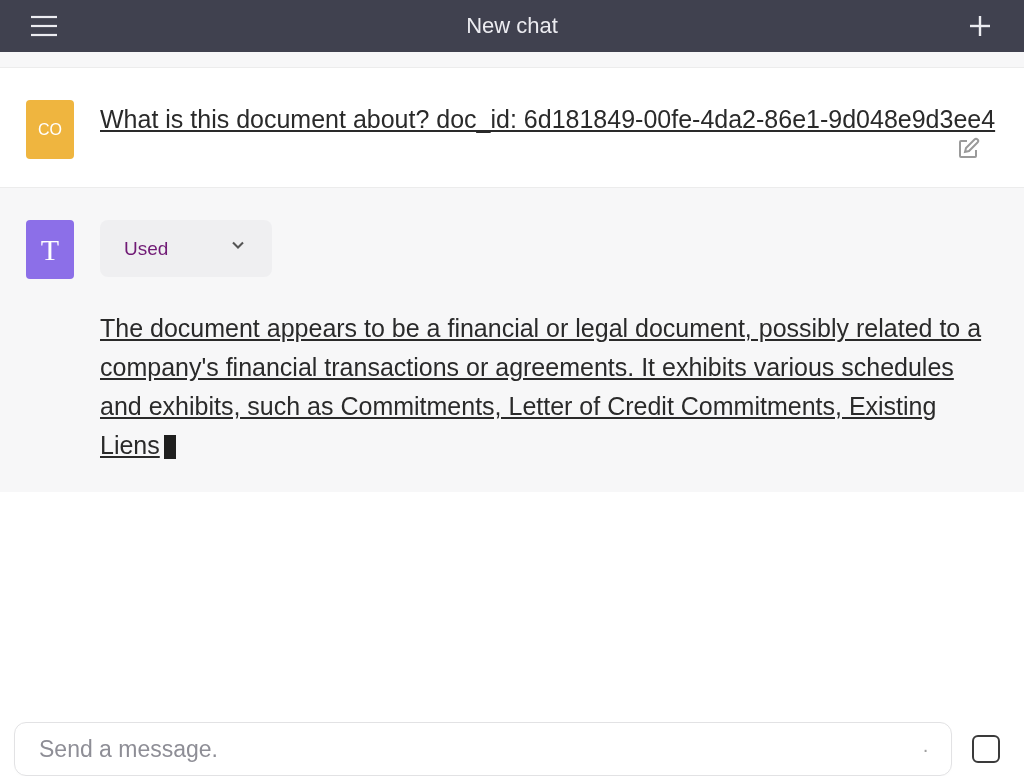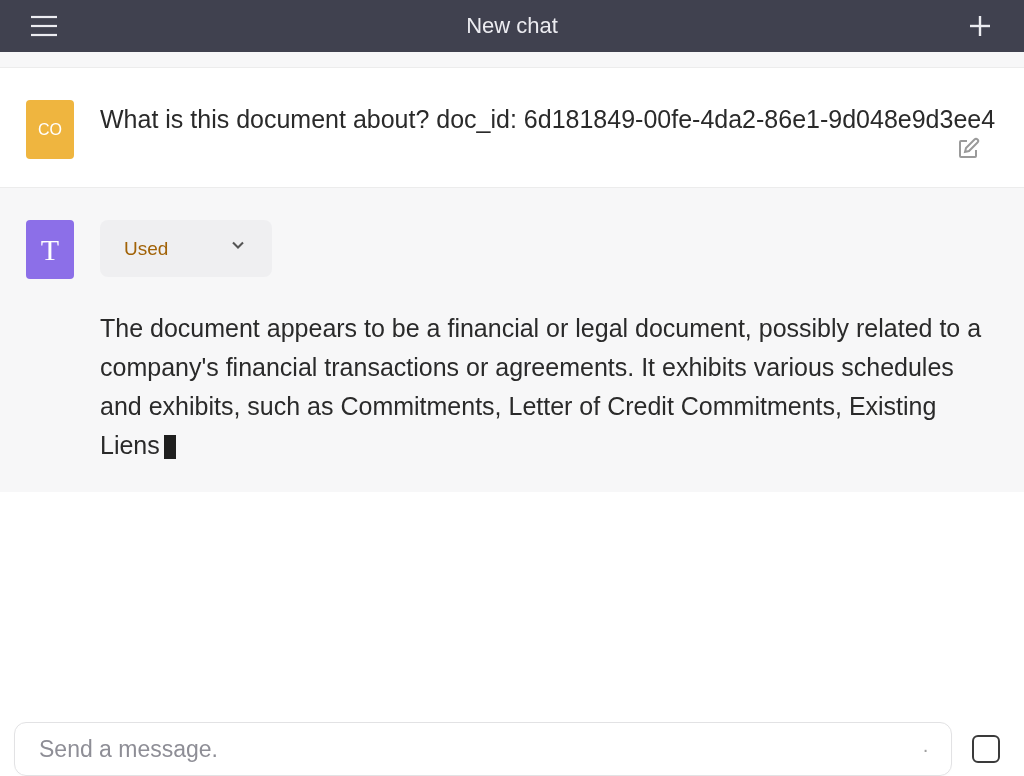--- a/index.html
+++ b/index.html
@@ -57,20 +57,21 @@
     font-size: 16px;
     font-weight: 400;
     margin-right: 26px;
     flex-shrink: 0;
   }
   .msg .body {
     flex: 1;
     font-size: 25px;
     line-height: 1.55;
     color: #2a2a2a;
+    text-decoration: underline;
   }
 
   .msg-user { background: #ffffff; position: relative; }
   .msg-user .avatar { background: #efb53f; color: #ffffff; }
   .edit-icon {
     position: absolute;
     right: 44px;
     bottom: 22px;
     color: #9a9a9a;
     cursor: pointer;
@@ -79,21 +80,21 @@
   .msg-assistant { background: #f7f7f8; border-top: 1px solid #ececec; }
   .msg-assistant .avatar { background: #8c6fe8; color: #ffffff; font-family: Georgia, 'Times New Roman', serif; font-size: 30px; }
 
   .plugin-chip {
     display: inline-flex;
     align-items: center;
     background: #efeff1;
     border-radius: 8px;
     padding: 14px 24px;
     font-size: 19px;
-    color: #a16207;
+    color: #701a75;
     margin-bottom: 32px;
     cursor: pointer;
   }
   .plugin-chip .bold { font-weight: 700; margin-left: 5px; }
   .plugin-chip .chev { margin-left: 60px; color: #555; }
 
   .cursor-block {
     display: inline-block;
     width: 12px; height: 24px;
     background: #1f1f1f;

